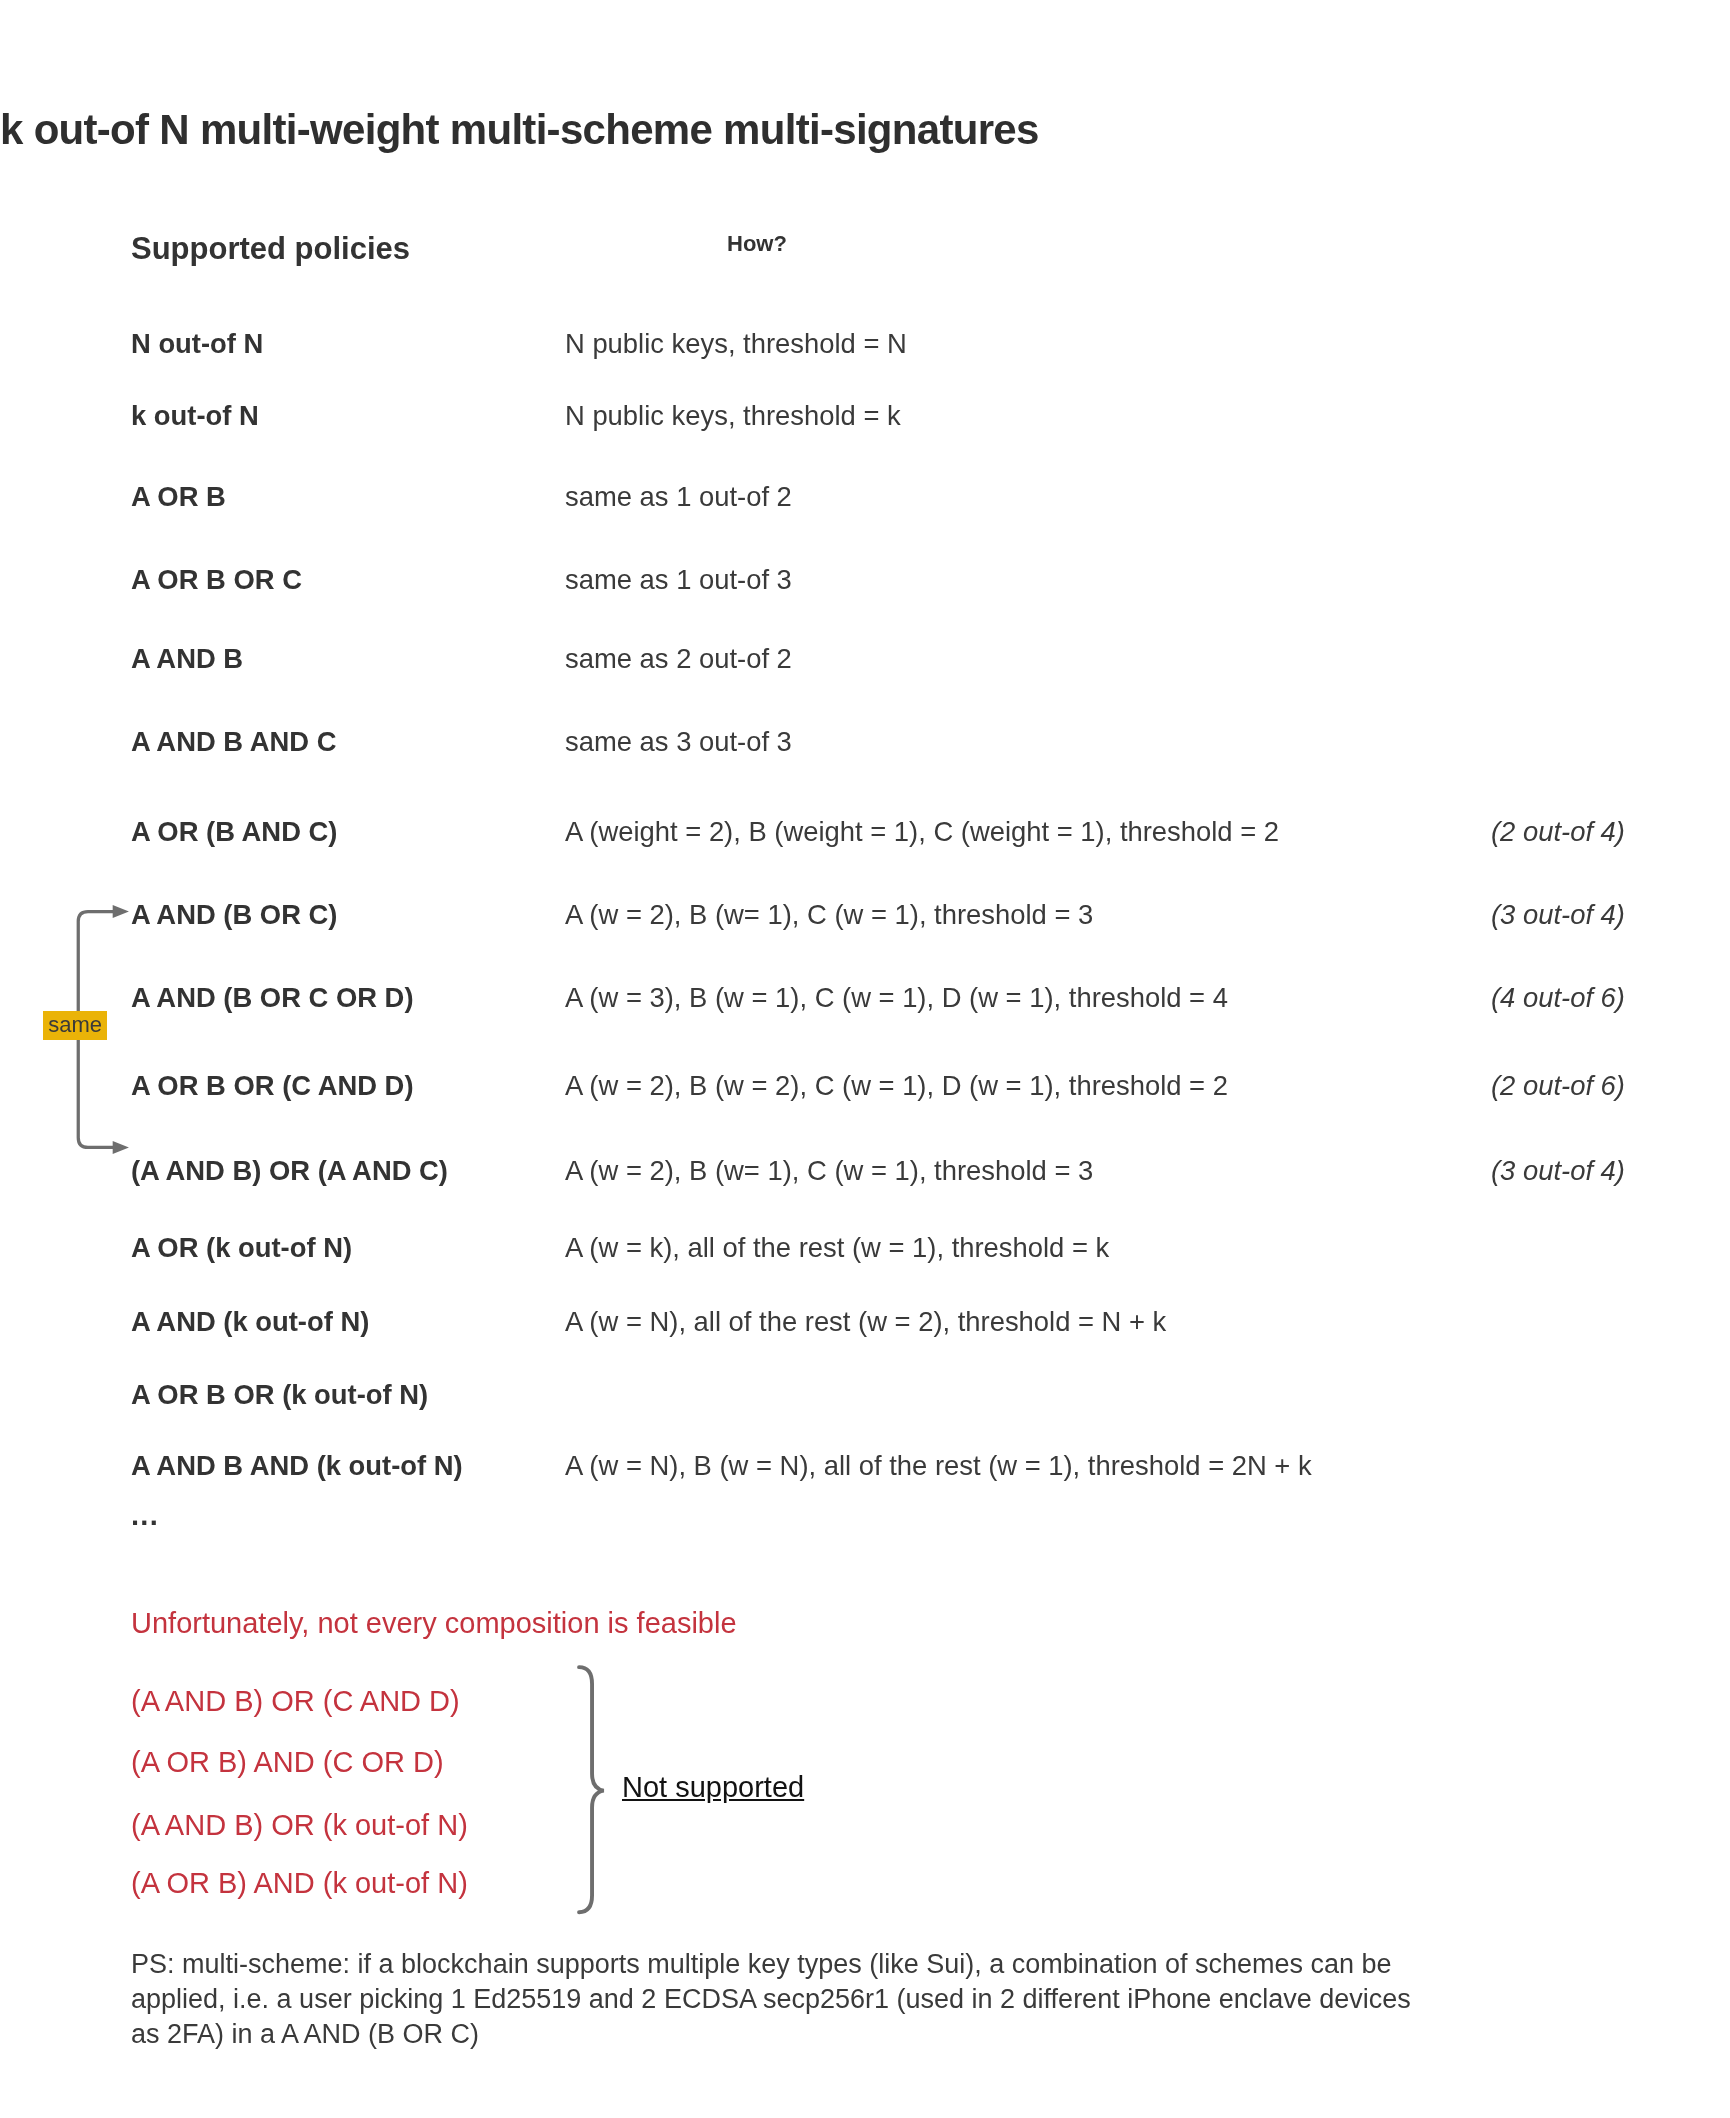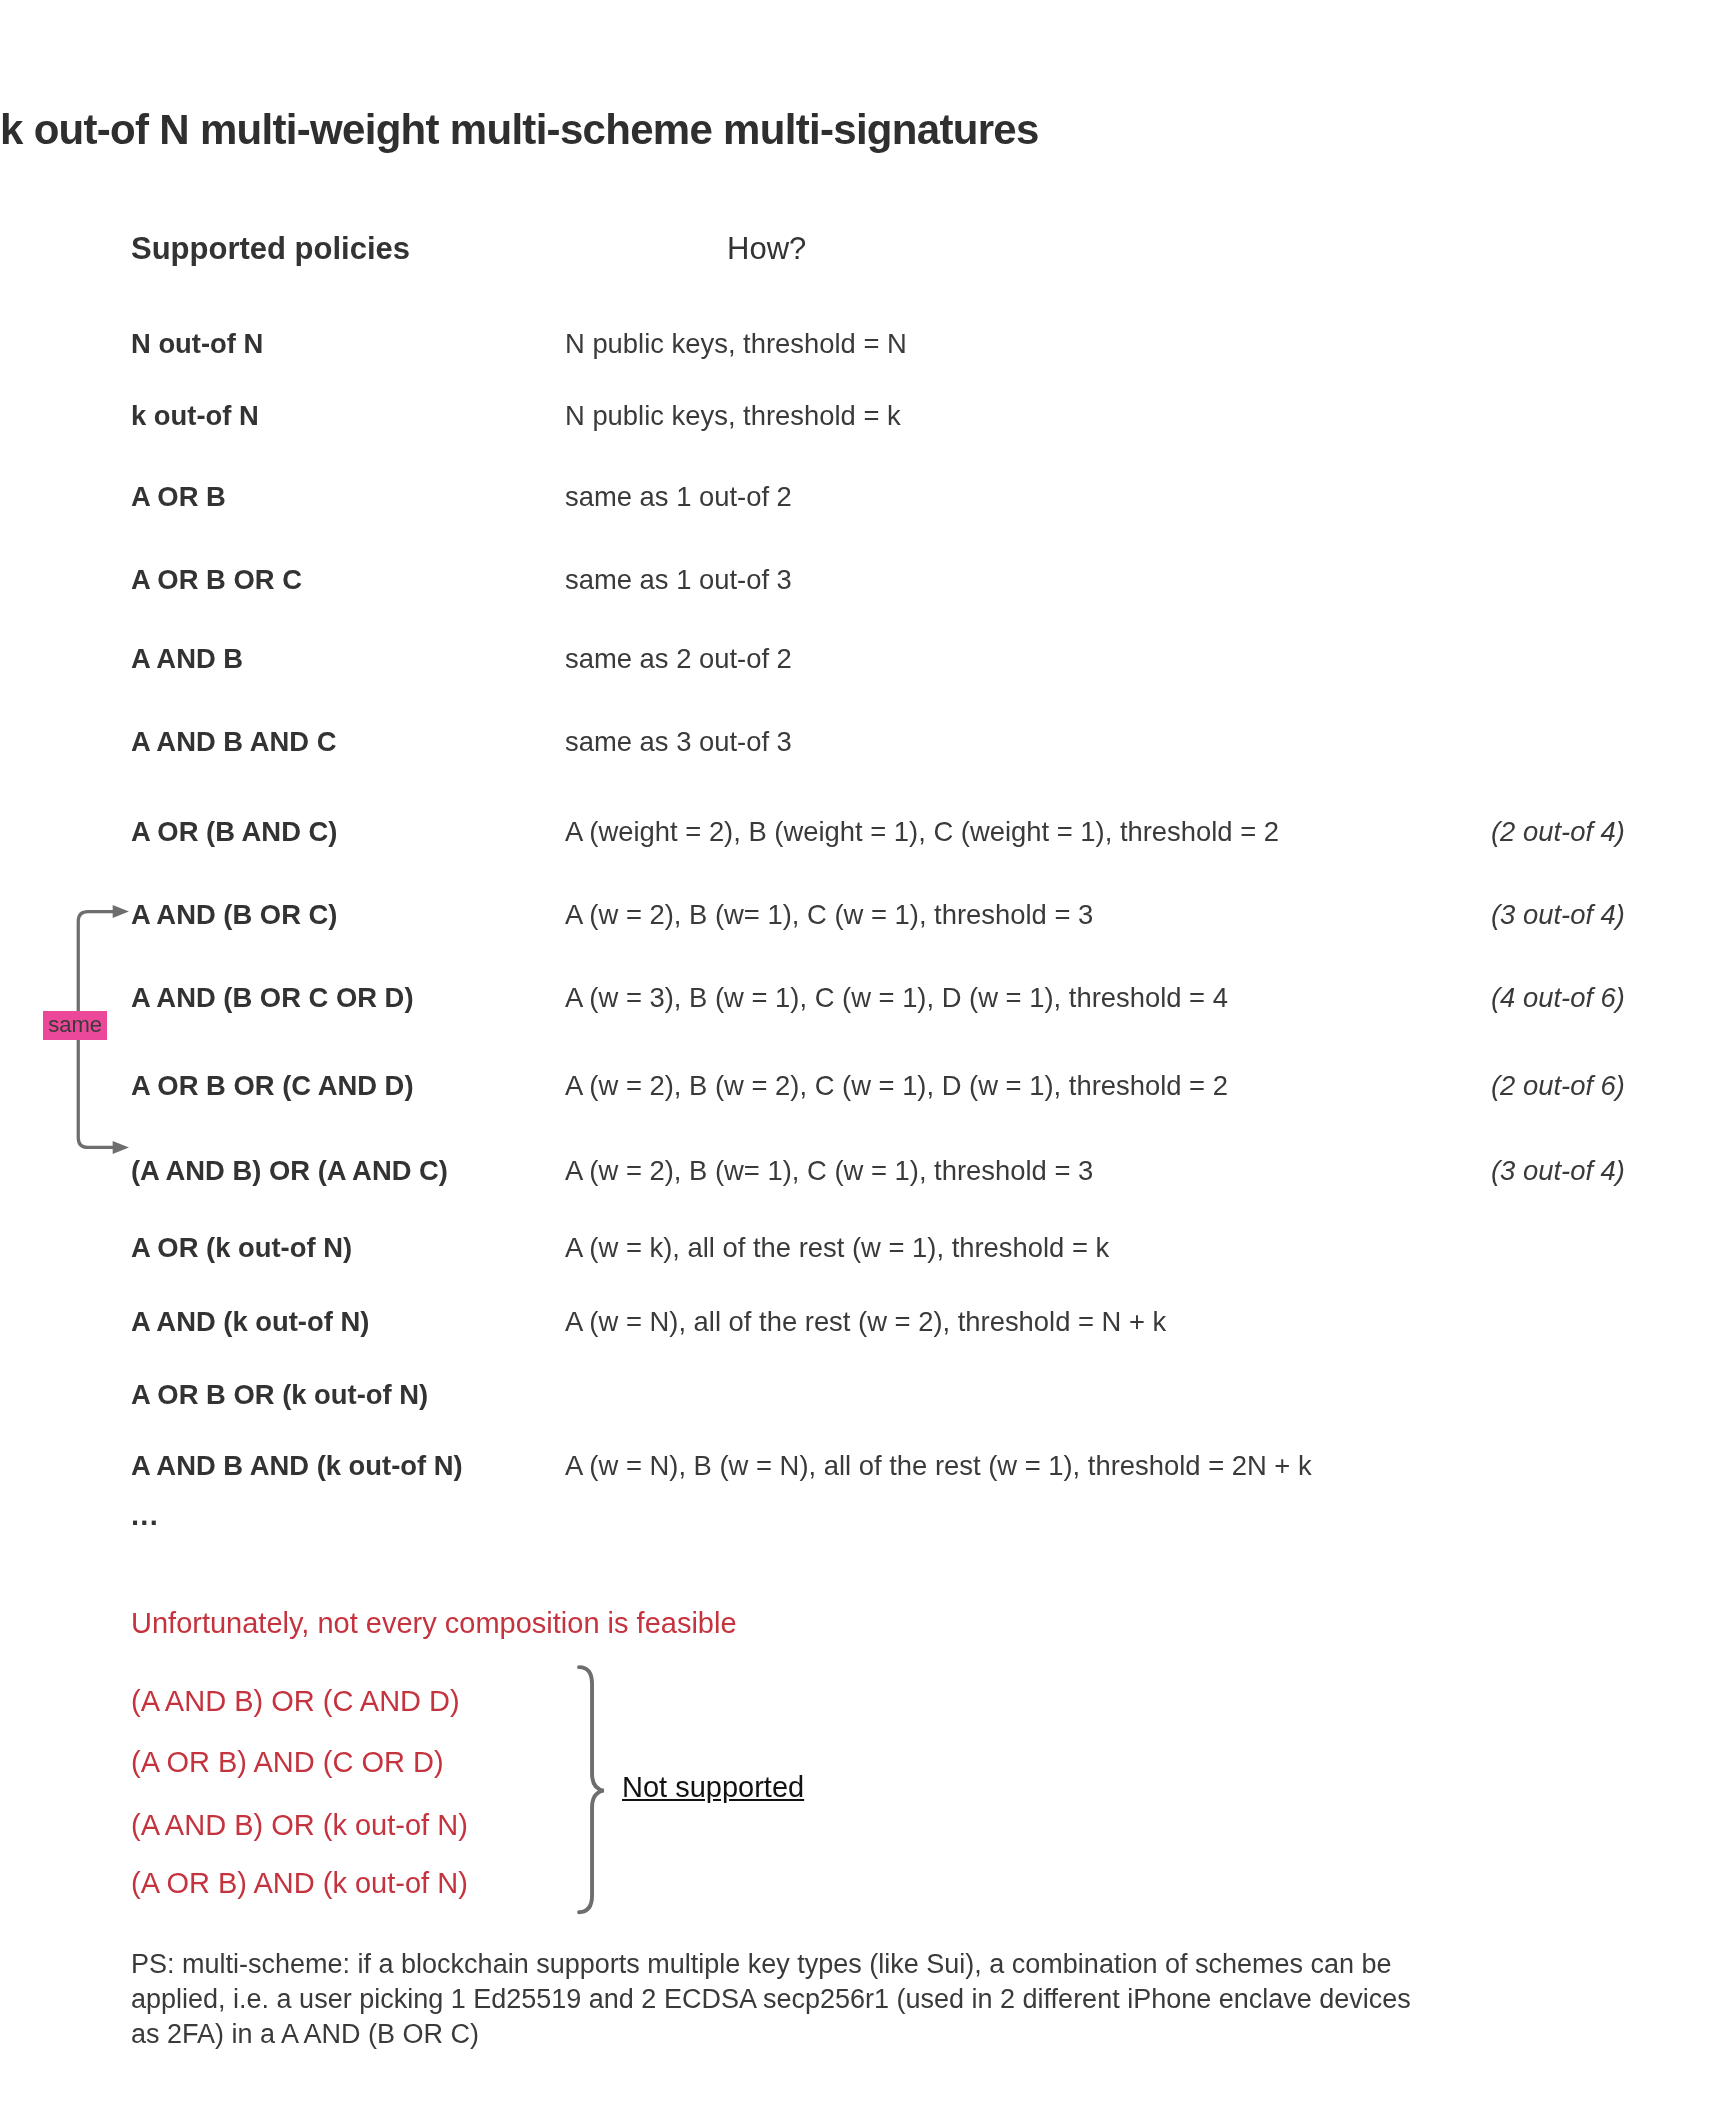--- a/index.html
+++ b/index.html
@@ -16,31 +16,31 @@
     position:absolute;
     top:106px;left:0;width:100%;
     text-align:left;
     font-size:42px;font-weight:700;
     letter-spacing:-0.7px;
     color:#2f2f2f;
     white-space:nowrap;
   }
   .col-headers{position:absolute;left:0;top:231px;width:100%;height:37px;}
   .col-headers .h1{position:absolute;left:131px;font-size:31px;font-weight:700;color:#333;white-space:nowrap;}
-  .col-headers .h2{position:absolute;left:727px;font-size:31px;font-weight:400;color:#333;white-space:nowrap;}
+  .col-headers .h2{position:absolute;left:727px;font-size:22px;font-weight:700;color:#333;white-space:nowrap;}
   .row{position:absolute;left:0;width:100%;height:34px;}
   .row .policy{position:absolute;left:131px;font-size:27.4px;font-weight:700;color:#333;white-space:nowrap;}
   .row .how{position:absolute;left:565px;font-size:27.4px;color:#3a3a3a;white-space:nowrap;}
   .row .note{position:absolute;left:1491px;font-size:27.4px;color:#3a3a3a;white-space:nowrap;font-style:italic;}
   .ellipsis{position:absolute;left:131px;top:1499px;font-size:29px;color:#333;font-weight:700;letter-spacing:1.3px;}
   .same-svg{position:absolute;left:62px;top:888px;width:78px;height:281px;}
   .same-label{
     position:absolute;left:43px;top:1011px;
     font-size:22px;color:#3a3a3a;
-    background:#ec4899;padding:1.3px 5.2px;
+    background:#eab308;padding:1.3px 5.2px;
     white-space:nowrap;
   }
   .red-heading{position:absolute;left:131px;top:1607px;font-size:29px;color:#c4333e;white-space:nowrap;}
   .red-item{position:absolute;left:131px;font-size:29px;color:#c4333e;white-space:nowrap;}
   .brace-svg{position:absolute;left:568px;top:1656px;width:52px;height:268px;}
   .not-supported{position:absolute;left:622px;top:1771px;font-size:29px;color:#121212;white-space:nowrap;text-decoration:underline;}
   .ps{position:absolute;left:131px;top:1947px;width:1515px;font-size:27px;line-height:35px;color:#3a3a3a;}
   .ps .ps-line{white-space:nowrap;}
 </style>
 </head>

